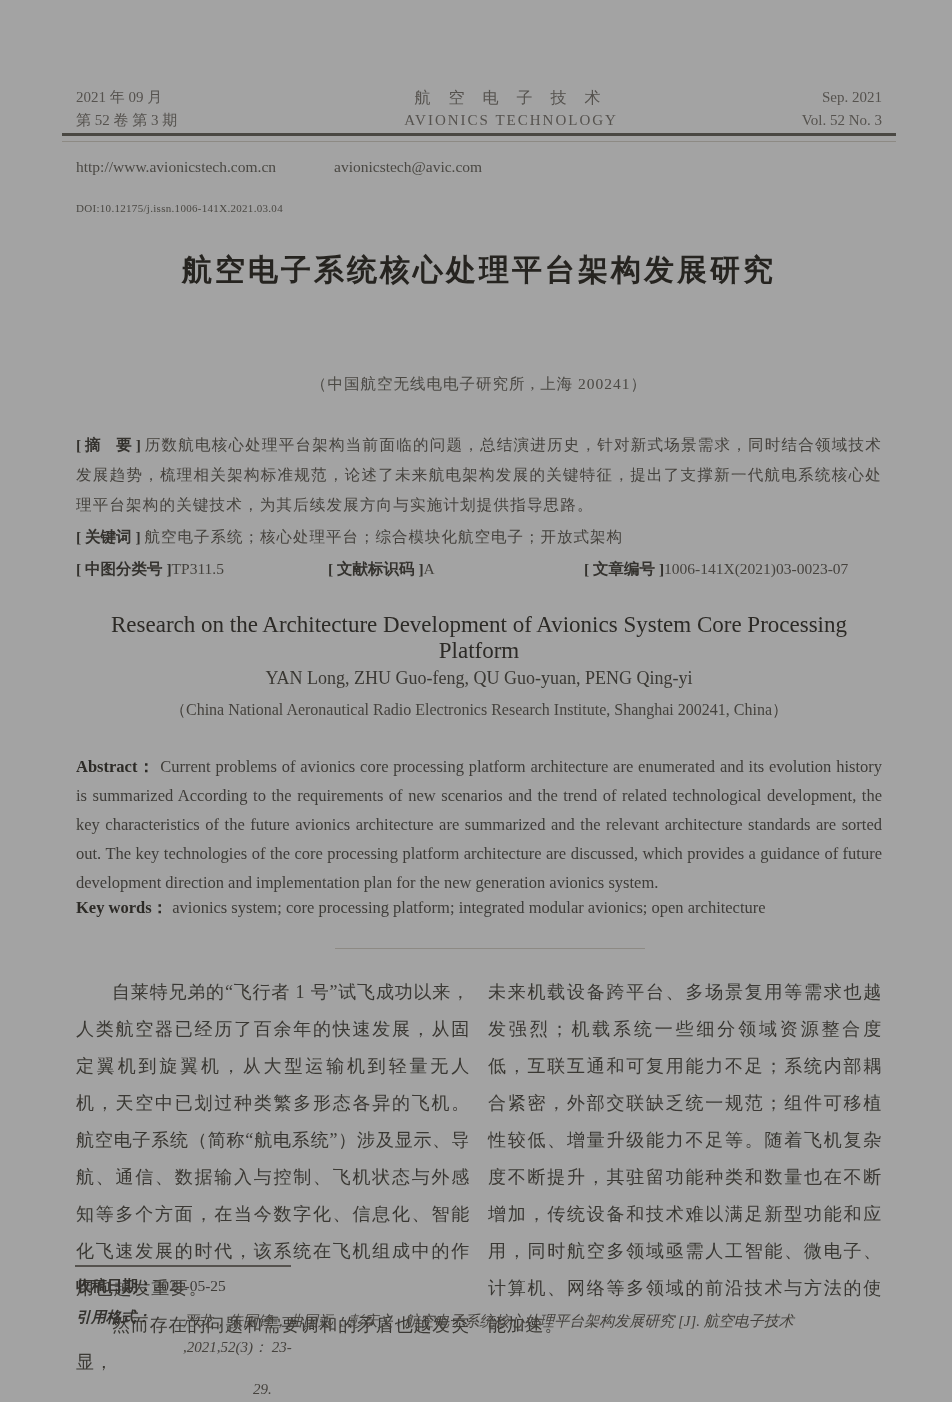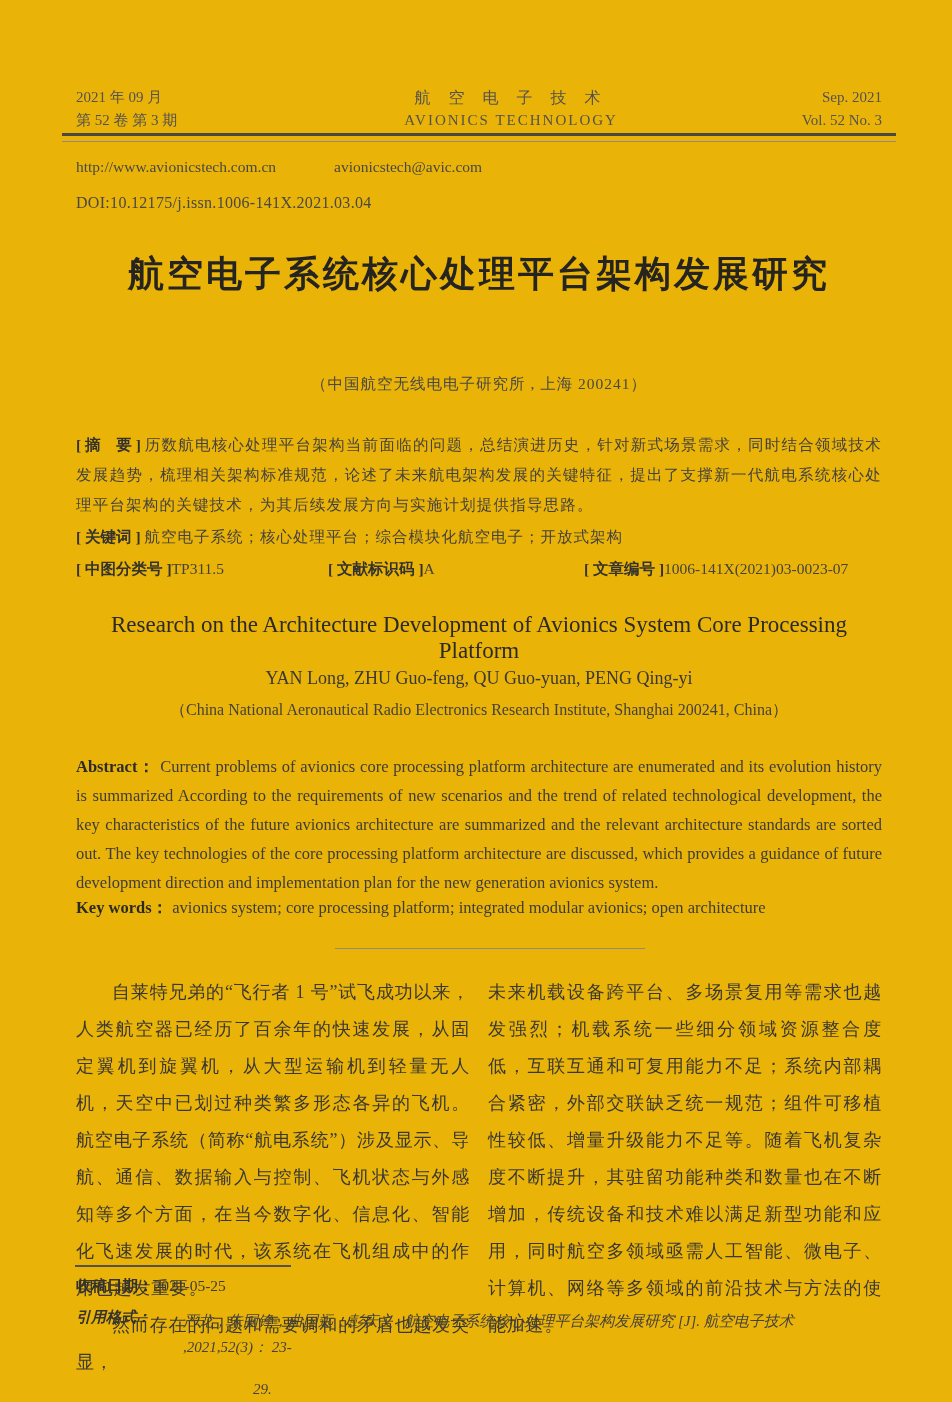--- a/index.html
+++ b/index.html
@@ -1,47 +1,47 @@
 <!DOCTYPE html>
 <html><head>
 <meta charset="utf-8">
 <style>
   * { margin:0; padding:0; box-sizing:border-box; }
   html,body { background:#e8e8e8; }
   .page {
     position:relative;
     width:952px; height:1402px;
     margin:0 auto;
-    background:#eab308;
+    background:#a3a3a3;
     color:#3c3a37;
     font-family:"Liberation Serif","DejaVu Serif",serif;
     overflow:hidden;
   }
   .sec { position:absolute; left:76px; right:70px; }
 
   
   .masthead { top:86px; display:flex; justify-content:space-between; align-items:flex-start; }
   .mh-left, .mh-right { font-size:15px; line-height:23px; color:#55524e; }
   .mh-left { text-align:left; }
   .mh-right { text-align:right; }
   .mh-center { text-align:center; color:#55524e;margin-left:43px; }
   .mh-journal-cn { font-size:16px; letter-spacing:7px; line-height:23px; }
   .mh-journal-en { font-size:15px; letter-spacing:2px; line-height:23px; }
 
   .rule-thick { top:133px; border-top:3px solid #4a4843; left:62px; right:56px; }
   .rule-thin  { top:141px; border-top:1px solid #8d8a84; left:62px; right:56px; }
 
   .meta-row { top:158px; display:flex; gap:58px; font-size:15.5px; color:#4a4843; }
-  .doi-line { top:194px; font-size:16px; color:#4a4843; letter-spacing:0.3px; }
+  .doi-line { top:202px; font-size:11px; color:#4a4843; letter-spacing:0.3px; }
 
   
   .title-cn {
     top:250px; text-align:center;
     font-family:"Liberation Sans","DejaVu Sans",sans-serif;
-    font-weight:700; font-size:36px; letter-spacing:3px; color:#262420;
+    font-weight:700; font-size:30px; letter-spacing:3px; color:#262420;
   }
   .authors-cn { top:326px; text-align:center; font-size:21px; letter-spacing:2px; color:#3a3833; }
   .affil-cn { top:374px; text-align:center; font-size:15.5px; color:#4a4843; letter-spacing:1px; }
 
   
   .abs-cn { top:430px; font-size:15.5px; line-height:30px; letter-spacing:1.2px; text-align:justify; color:#45423d; }
   .bracket-label { font-weight:700; color:#34322e; letter-spacing:0; }
   .kw-cn { top:527px; font-size:15.5px; letter-spacing:1px; color:#45423d; }
   .class-row { top:559px; display:flex; font-size:15.5px; color:#45423d; }
   .class-seg1 { width:252px; }

